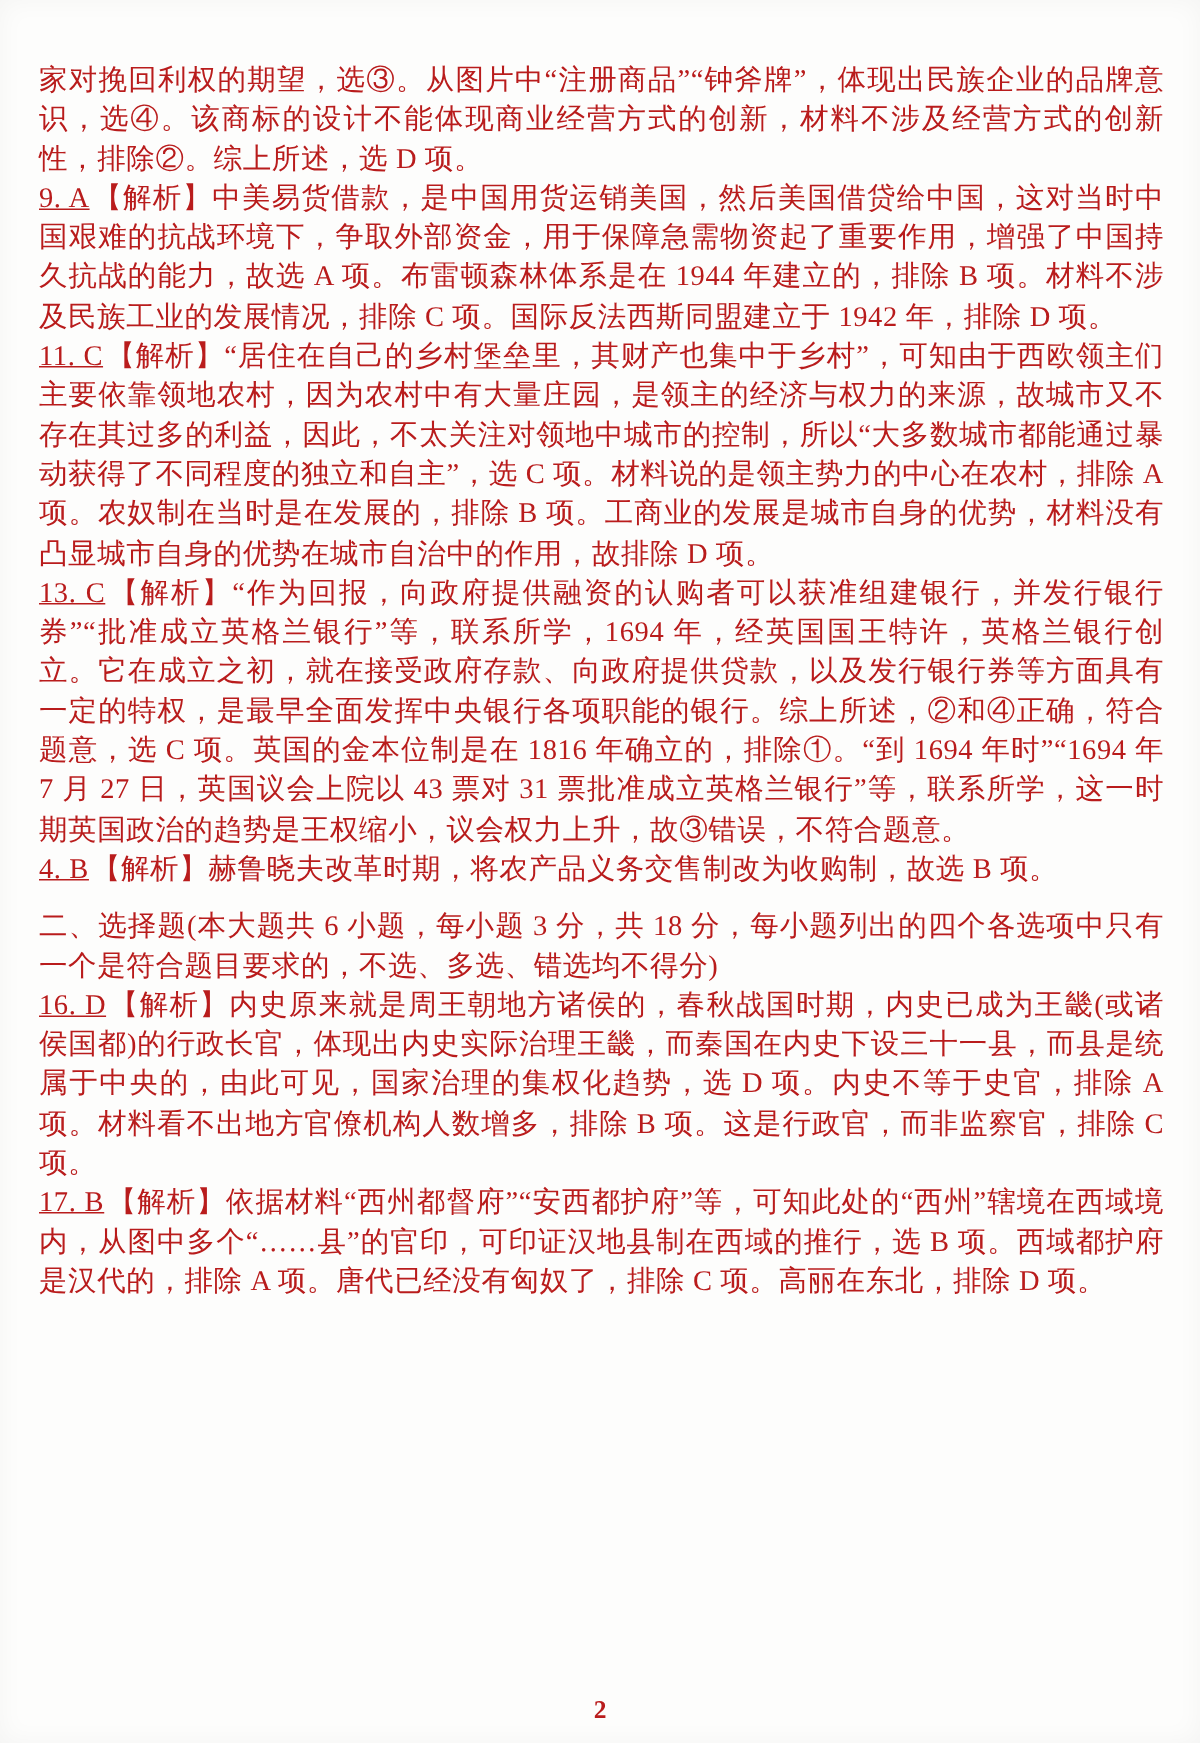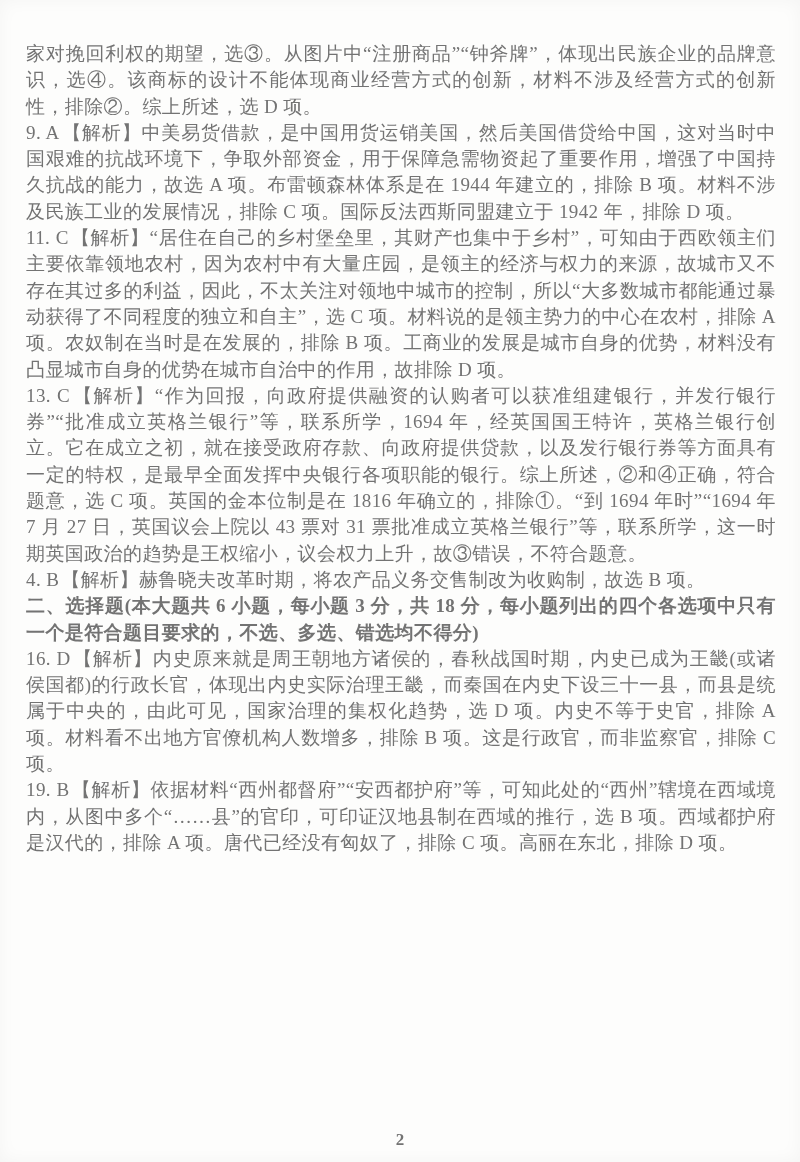--- a/index.html
+++ b/index.html
@@ -6,45 +6,47 @@
     margin: 0;
     padding: 0;
     background: #e9e9e9;
   }
   .page {
     position: relative;
     width: 800px;
     height: 1162px;
     margin: 0 auto;
     background: #fdfdfc;
-    color: #737373;
+    color: #b91c1c;
     font-family: "Liberation Serif", "DejaVu Serif", serif;
     overflow: hidden;
     box-shadow: inset 0 0 18px rgba(0,0,0,0.04);
   }
   .content {
     padding: 41px 24px 0 26px;
   }
   .para {
     margin: 0;
     font-size: 19px;
     line-height: 26.3px;
     letter-spacing: 0.4px;
     text-align: justify;
     text-justify: inter-ideograph;
     word-break: break-all;
   }
   .item-id {
     padding-right: 2px;
+    text-decoration: underline;
   }
   .analysis-label {
     font-weight: 400;
   }
   .section-header {
-    font-weight: 700;
+    font-weight: 400;
+    margin-top: 12px;
   }
   .page-number {
     position: absolute;
     bottom: 12px;
     left: 0;
     right: 0;
     text-align: center;
     font-size: 17px;
     font-weight: 700;
     letter-spacing: 0;
@@ -66,18 +68,18 @@
 
     <p class="para"><span class="item-id">13. C</span><span class="analysis-label">【解析】</span><span>“作为回报，向政府提供融资的认购者可以获准组建银行，并发行银行券”“批准成立英格兰银行”等，联系所学，1694 年，经英国国王特许，英格兰银行创立。它在成立之初，就在接受政府存款、向政府提供贷款，以及发行银行券等方面具有一定的特权，是最早全面发挥中央银行各项职能的银行。综上所述，②和④正确，符合题意，选 C 项。英国的金本位制是在 1816 年确立的，排除①。“到 1694 年时”“1694 年 7 月 27 日，英国议会上院以 43 票对 31 票批准成立英格兰银行”等，联系所学，这一时期英国政治的趋势是王权缩小，议会权力上升，故③错误，不符合题意。</span></p>
 
 
     <p class="para"><span class="item-id">4. B</span><span class="analysis-label">【解析】</span><span>赫鲁晓夫改革时期，将农产品义务交售制改为收购制，故选 B 项。</span></p>
 
     <p class="para section-header"><span>二、选择题(本大题共 6 小题，每小题 3 分，共 18 分，每小题列出的四个各选项中只有一个是符合题目要求的，不选、多选、错选均不得分)</span></p>
 
     <p class="para"><span class="item-id">16. D</span><span class="analysis-label">【解析】</span><span>内史原来就是周王朝地方诸侯的，春秋战国时期，内史已成为王畿(或诸侯国都)的行政长官，体现出内史实际治理王畿，而秦国在内史下设三十一县，而县是统属于中央的，由此可见，国家治理的集权化趋势，选 D 项。内史不等于史官，排除 A 项。材料看不出地方官僚机构人数增多，排除 B 项。这是行政官，而非监察官，排除 C 项。</span></p>
 
-    <p class="para"><span class="item-id">19. B</span><span class="analysis-label">【解析】</span><span>依据材料“西州都督府”“安西都护府”等，可知此处的“西州”辖境在西域境内，从图中多个“……县”的官印，可印证汉地县制在西域的推行，选 B 项。西域都护府是汉代的，排除 A 项。唐代已经没有匈奴了，排除 C 项。高丽在东北，排除 D 项。</span></p>
+    <p class="para"><span class="item-id">17. B</span><span class="analysis-label">【解析】</span><span>依据材料“西州都督府”“安西都护府”等，可知此处的“西州”辖境在西域境内，从图中多个“……县”的官印，可印证汉地县制在西域的推行，选 B 项。西域都护府是汉代的，排除 A 项。唐代已经没有匈奴了，排除 C 项。高丽在东北，排除 D 项。</span></p>
 
   </div>
 
   <div class="page-number">2</div>
 </div>
 
 </body></html>

